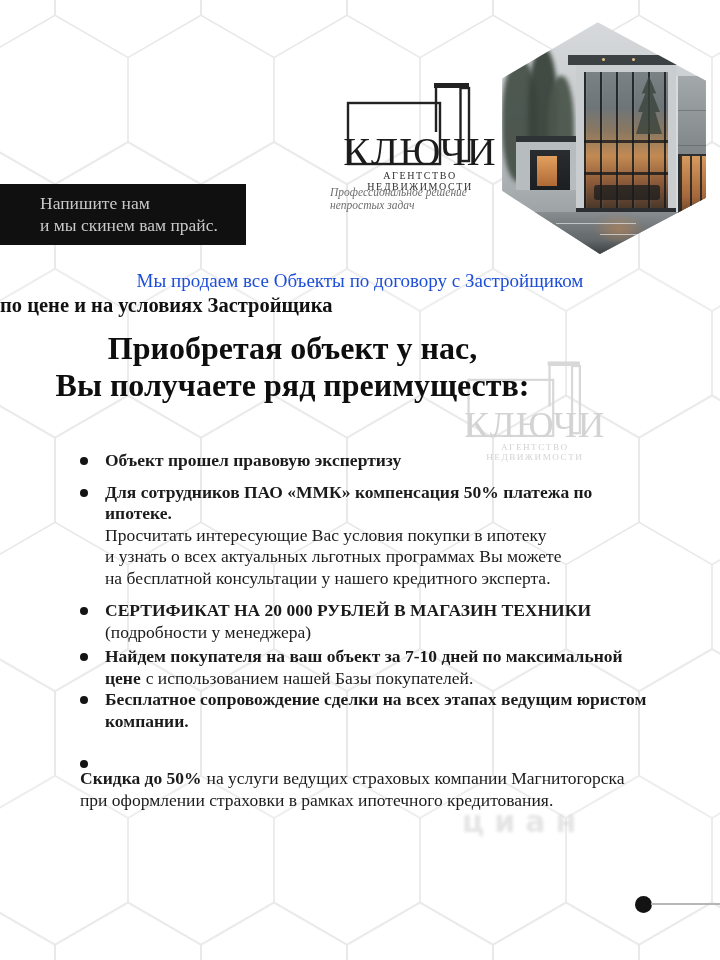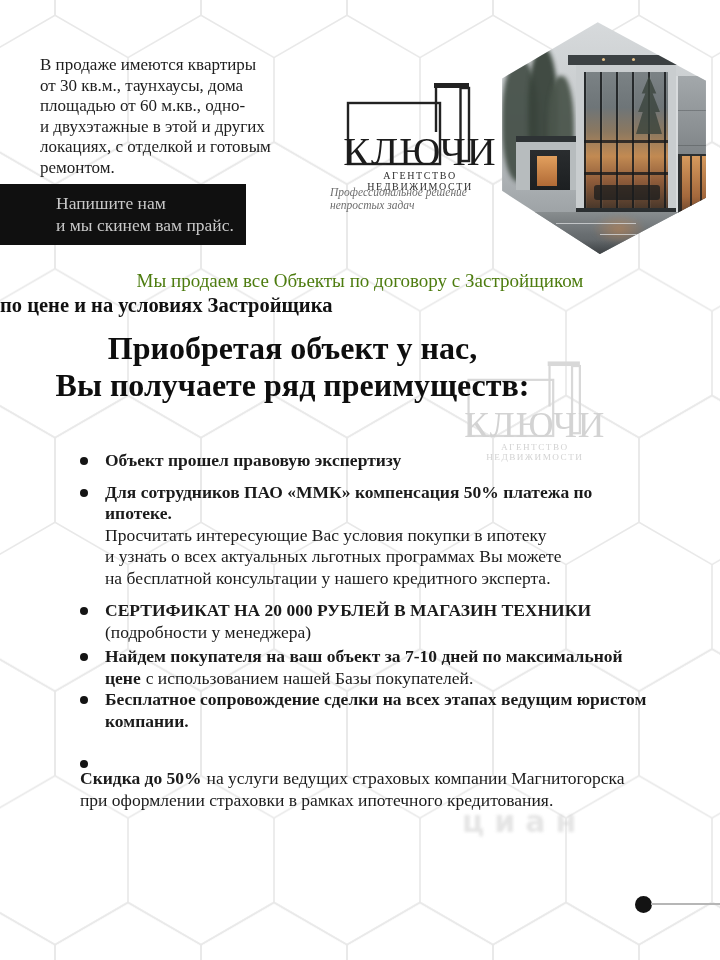--- a/index.html
+++ b/index.html
@@ -8,21 +8,21 @@
   .abs{position:absolute;}
   svg.hexbg{position:absolute;left:0;top:0;pointer-events:none;}
 
   
   .intro{left:40px;top:55px;width:290px;font-size:17px;line-height:20.5px;
          white-space:pre-line;color:#1d1d1d;}
 
   
   .cta-box{left:0;top:184px;width:246px;height:61px;background:#101010;
            display:flex;align-items:center;}
-  .cta-text{padding-left:56px;font-size:17.5px;line-height:21.5px;color:#c9c9c9;
+  .cta-text{padding-left:40px;font-size:17.5px;line-height:21.5px;color:#c9c9c9;
             white-space:pre-line;}
 
   
   .logo{left:330px;top:76px;width:180px;height:150px;}
   .logo .key-svg{position:absolute;left:0;top:0;}
   .logo-name{position:absolute;left:0;top:56px;width:180px;text-align:center;
              font-size:40px;line-height:40px;letter-spacing:1px;color:#1c1c1c;}
   .logo-sub{position:absolute;left:0;top:94px;width:180px;text-align:center;
             font-size:10px;letter-spacing:1.6px;color:#2d2d2d;}
   .logo-tagline{position:absolute;left:0;top:110px;width:180px;text-align:left;
@@ -78,21 +78,21 @@
      background:linear-gradient(180deg,#888d8f,#686d70 55%,#585d60);}
   .base-shadow{position:absolute;left:76px;top:-4px;width:100px;height:4px;background:#2b2f31;}
   .refl-warm{position:absolute;left:92px;top:2px;width:54px;height:30px;filter:blur(2px);
      background:radial-gradient(ellipse,rgba(203,134,74,.55),rgba(0,0,0,0) 70%);}
   .streak{position:absolute;height:1px;background:rgba(225,228,229,.7);}
   .s1{left:56px;top:11px;width:80px;} .s2{left:100px;top:22px;width:70px;}
   .ground-dark{position:absolute;left:0;bottom:0;width:208px;height:14px;
      background:linear-gradient(rgba(0,0,0,0),rgba(40,44,46,.55));}
 
   
-  .offer1{left:0;top:270px;width:720px;text-align:center;font-size:19px;color:#4d7c0f;}
+  .offer1{left:0;top:270px;width:720px;text-align:center;font-size:19px;color:#1d4ed8;}
   .offer2{left:0;top:294px;width:720px;text-align:left;font-size:20.5px;font-weight:700;color:#111;}
 
   
   .heading{left:0;top:330px;width:585px;text-align:center;font-weight:700;
            font-size:32px;line-height:37px;color:#0e0e0e;white-space:pre-line;}
 
   
   .advantages{left:80px;top:450px;width:590px;}
   .adv-item{display:flex;}
   .adv-item + .adv-item{margin-top:11px;}
@@ -125,26 +125,20 @@
           <path d="M73 0.25 L146 42.5 L146 127 L73 169.25 L0 127 L0 42.5 Z"></path>
           <path d="M146 127 L219 169.25 L219 253.75 L146 296 L73 253.75 L73 169.25 Z"></path>
           <path d="M0 127 L73 169.25 L73 253.75 L0 296 L-73 253.75 L-73 169.25 Z"></path>
         </g>
       </pattern>
     </defs>
     <rect width="720" height="960" fill="#ffffff"></rect>
     <rect width="720" height="960" fill="url(#hexp)"></rect>
   </svg>
 
-  <div class="abs intro">В продаже имеются квартиры
-от 30 кв.м., таунхаусы, дома
-площадью от 60 м.кв., одно-
-и двухэтажные в этой и других
-локациях, с отделкой и готовым
-ремонтом.</div>
 
   <div class="abs cta-box">
     <div class="cta-text">Напишите нам
 и мы скинем вам прайс.</div>
   </div>
 
   <div class="abs logo">
     <svg class="key-svg" width="180" height="90" viewBox="0 0 180 90">
       <rect x="18" y="27" width="92" height="61" fill="none" stroke="#222222" stroke-width="2.4"></rect>
       <rect x="104" y="7" width="35" height="5" fill="#222222"></rect>

